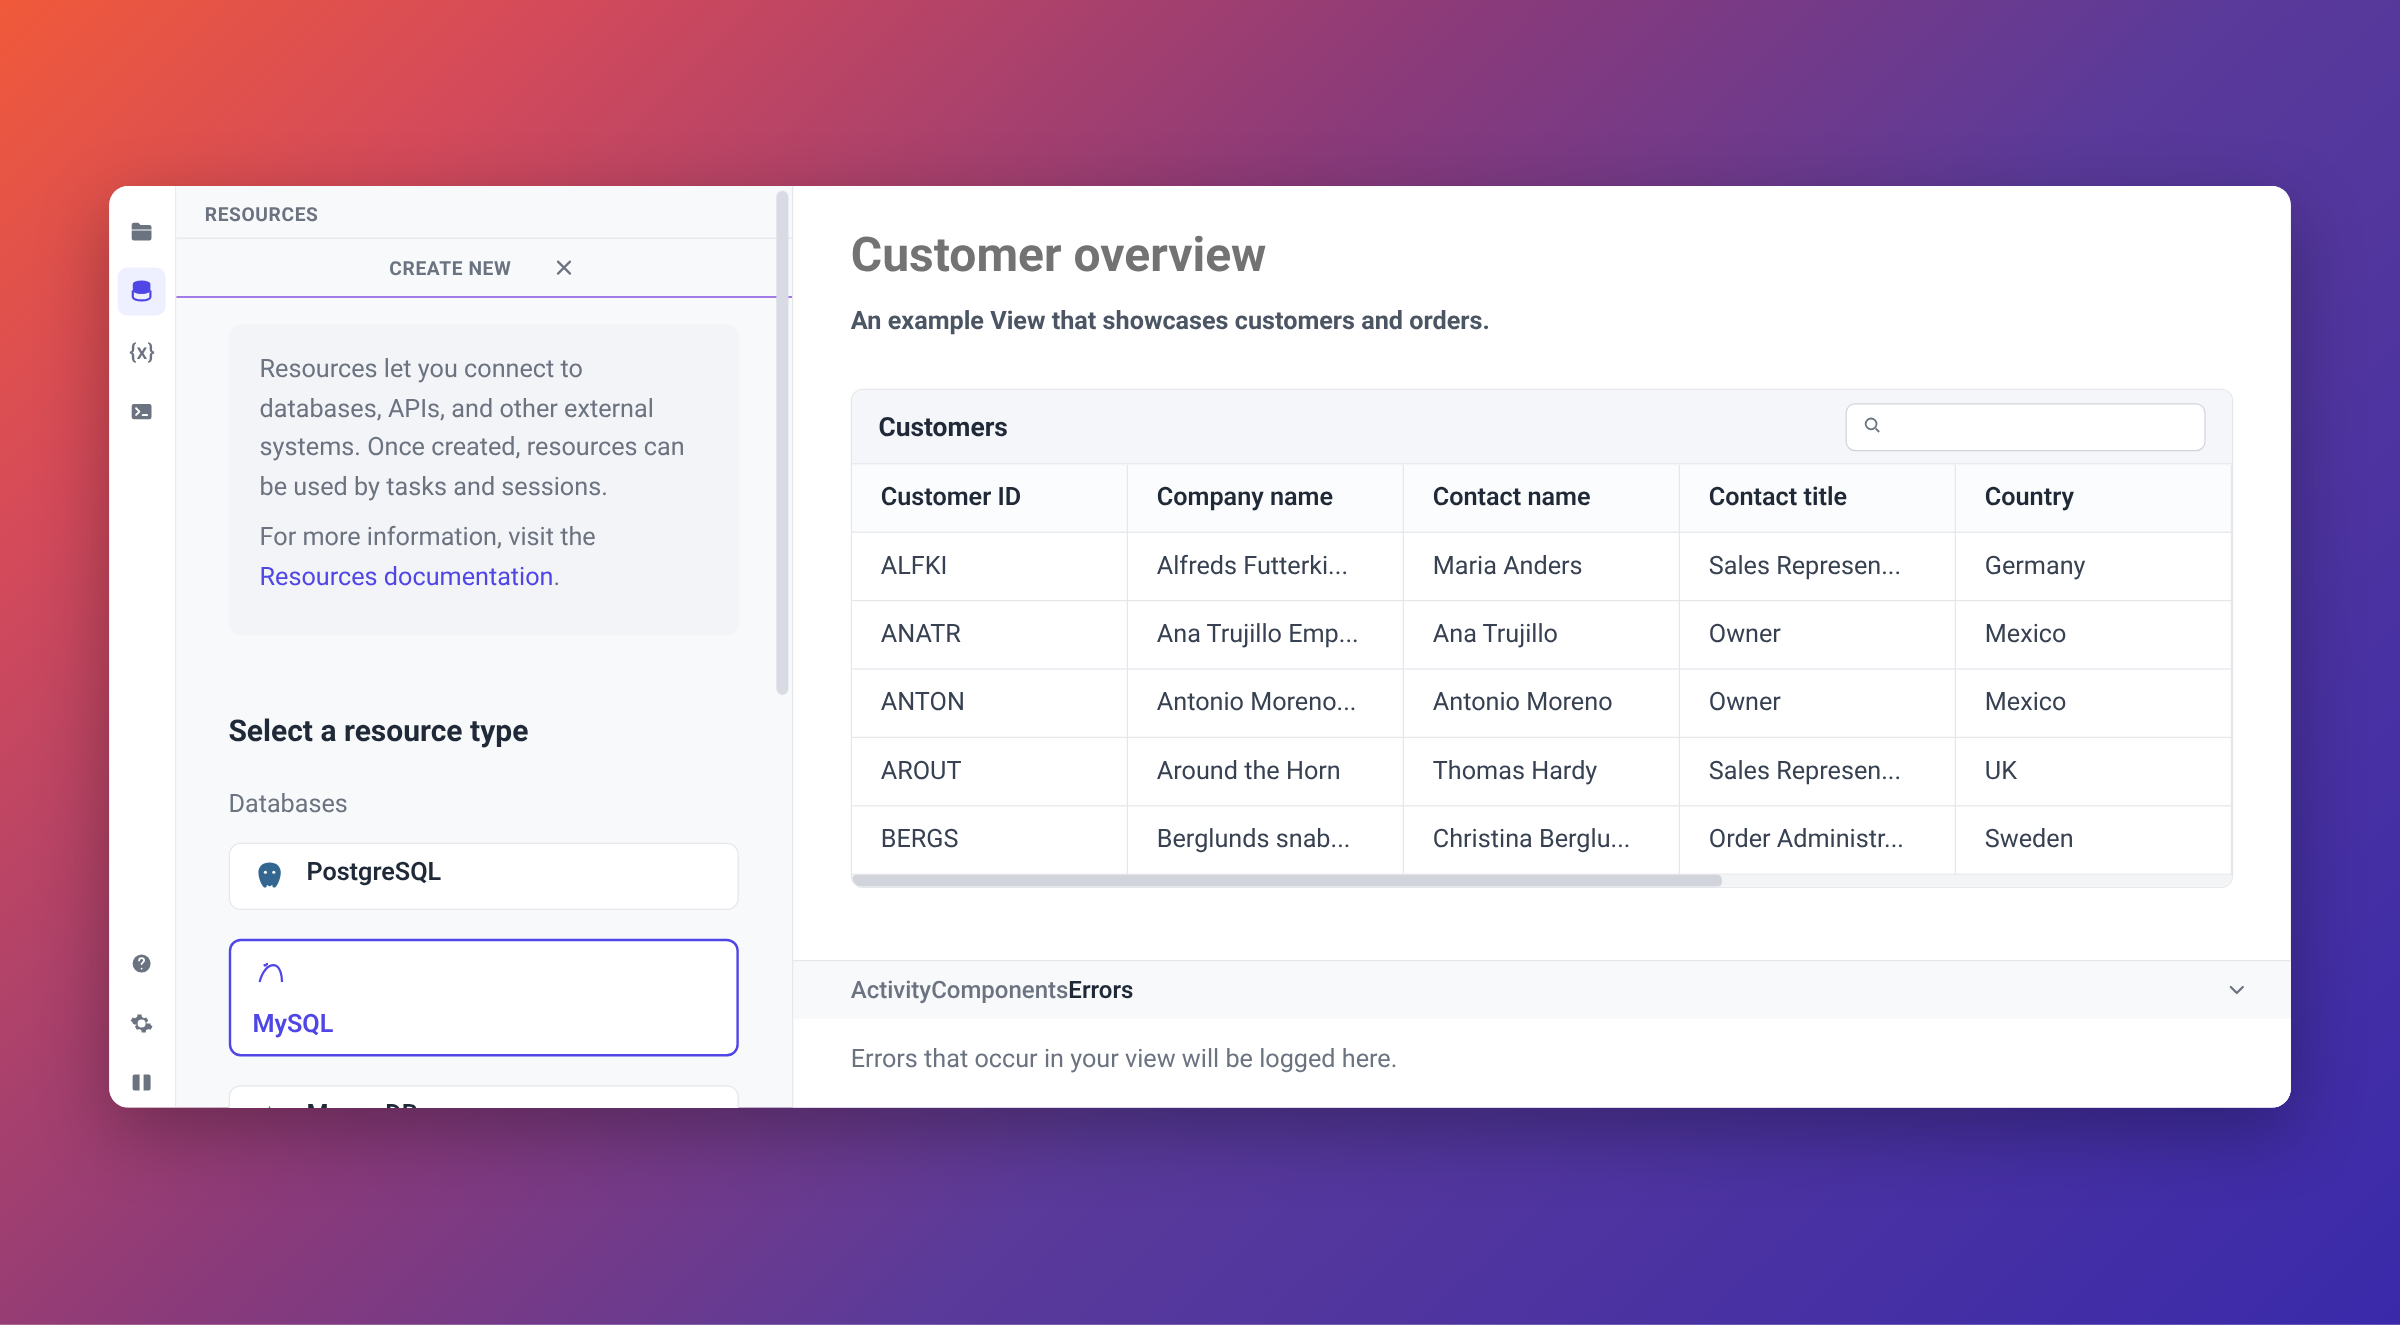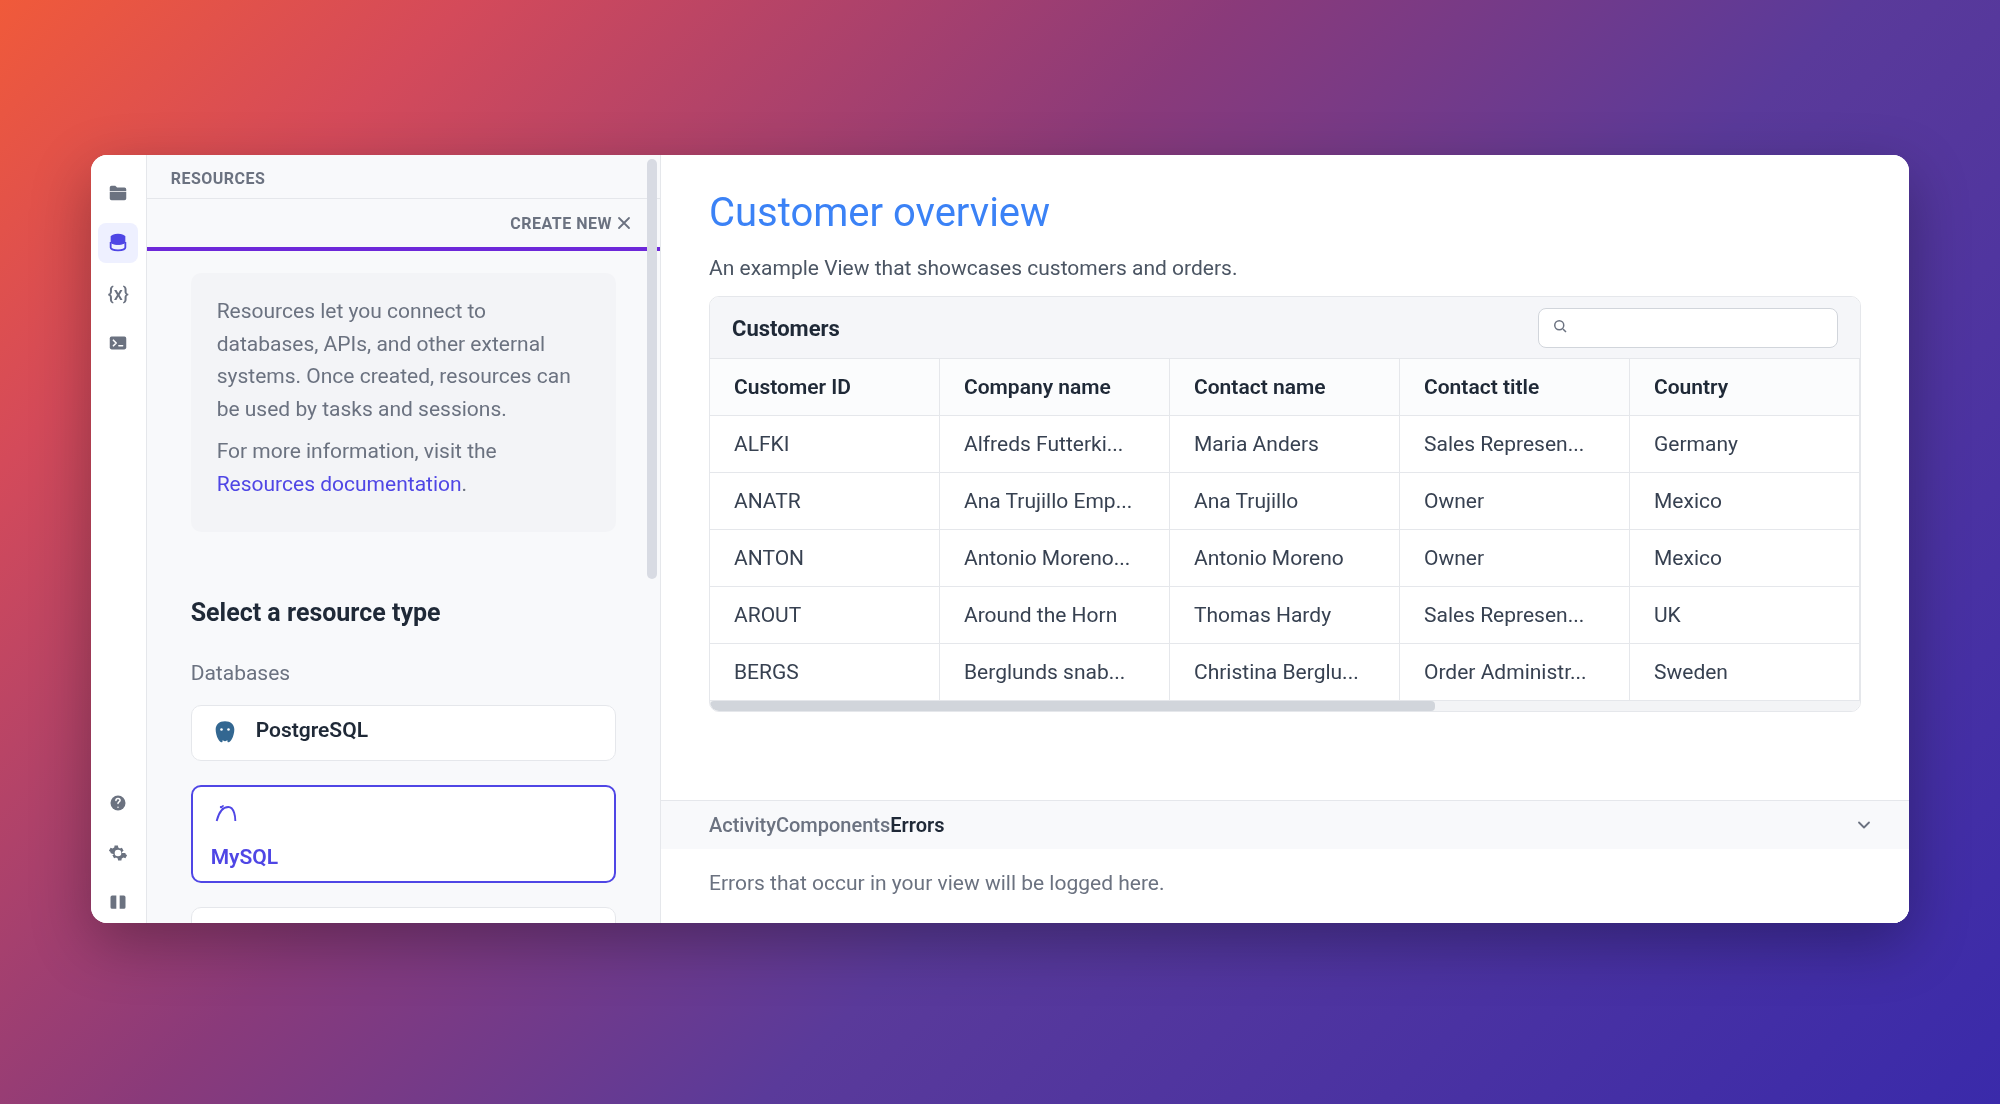--- a/index.html
+++ b/index.html
@@ -58,22 +58,23 @@
     font-size: 16px;
     font-weight: 700;
     letter-spacing: 0.5px;
     color: #6b7280;
     border-bottom: 1px solid #e5e7eb;
   }
   .side-sub {
     padding: 12px 24px;
     display: flex;
     align-items: center;
-    justify-content: flex-end;
-    border-bottom: 4px solid #6d28d9;
+    justify-content: center;
+    border-bottom: 1px solid #6d28d9;
+    gap: 32px;
   }
   .side-sub .label {
     font-size: 16px;
     font-weight: 700;
     letter-spacing: 0.5px;
     color: #6b7280;
   }
   .side-sub .close {
     width: 24px; height: 24px;
     display: flex; align-items:center; justify-content:center;
@@ -142,28 +143,29 @@
     flex-direction: column;
     background: #fff;
   }
   .content {
     flex: 1;
     padding: 34px 48px 0 48px;
     overflow: hidden;
   }
   .page-title {
     font-size: 40px;
-    font-weight: 400;
-    color: #3b82f6;
+    font-weight: 700;
+    color: #737373;
     margin-bottom: 20px;
   }
   .page-desc {
     font-size: 21px;
     color: #4b5563;
-    margin-bottom: 16px;
+    margin-bottom: 44px;
+    font-weight: bold;
   }
   .table-outer {
     border: 1px solid #e5e7eb;
     border-radius: 10px;
     overflow: hidden;
   }
   .table-title-row {
     display: flex;
     align-items: center;
     justify-content: space-between;

